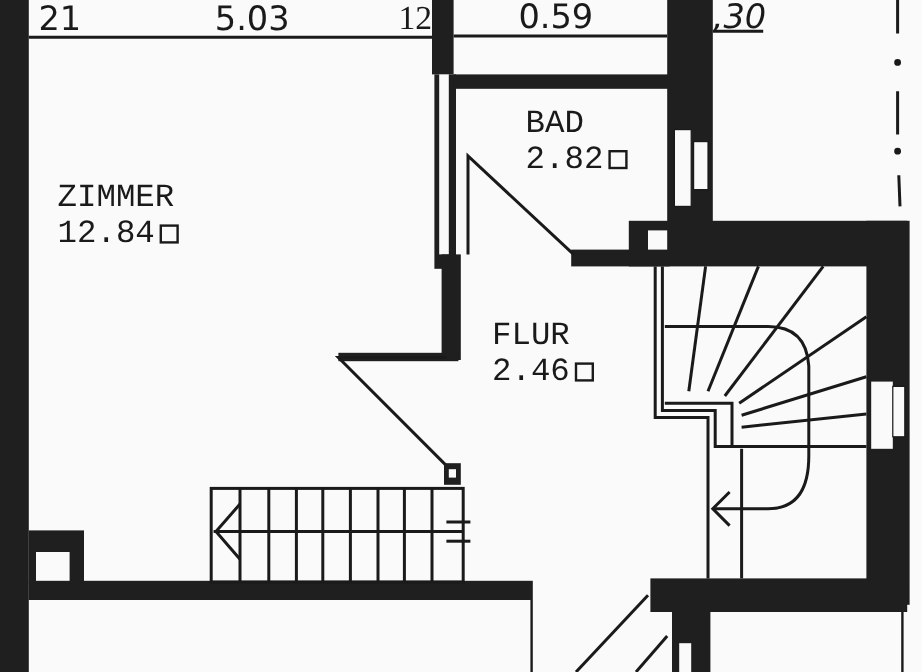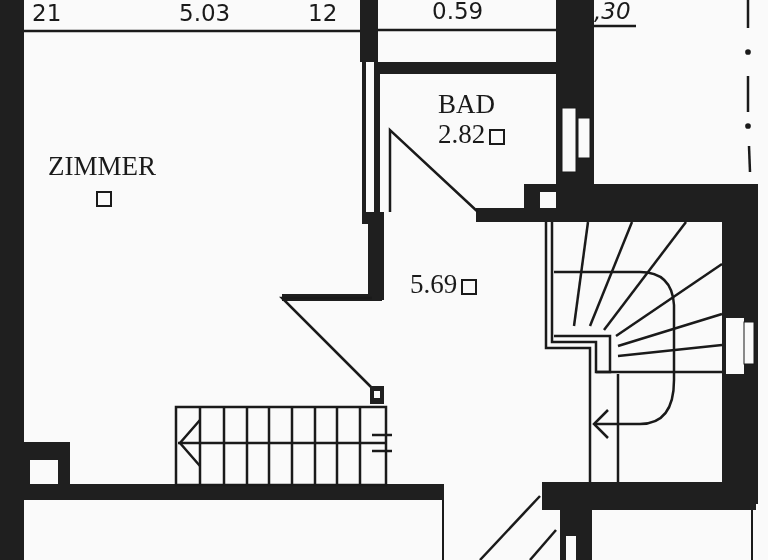--- a/index.html
+++ b/index.html
@@ -1,19 +1,19 @@
 <!DOCTYPE html>
 <html><head>
 <meta charset="utf-8">
 <style>
   html, body { margin:0; padding:0; background:#fafafa; }
   body { width:768px; height:560px; overflow:hidden; position:relative; font-family:"DejaVu Sans", sans-serif; }
   #plan { position:absolute; left:0; top:0; width:768px; height:560px; }
-  .lbl { position:absolute; font-family:Liberation Serif, serif; color:#1a1a1a; font-size:27px; letter-spacing:0px; line-height:1; }
-  .dim { position:absolute; font-family:"DejaVu Sans", sans-serif; color:#1a1a1a; font-size:23px; line-height:1; }
+  .lbl { position:absolute; font-family:Liberation Mono, monospace; color:#1a1a1a; font-size:27px; letter-spacing:0px; line-height:1; }
+  .dim { position:absolute; font-family:"DejaVu Sans", sans-serif; color:#1a1a1a; font-size:28px; line-height:1; }
   .sq { display:inline-block; width:12px; height:12px; border:2.5px solid #1a1a1a; margin-left:4px; vertical-align:middle; }
 </style>
 </head>
 <body>
 
 <svg id="plan" viewBox="0 0 768 560" xmlns="http://www.w3.org/2000/svg">
 
   <rect x="0" y="0" width="768" height="560" fill="#fafafa"></rect>
 
   <g>
@@ -109,29 +109,30 @@
     <line x1="748" y1="0" x2="748" y2="28"></line>
     <circle cx="748" cy="52" r="1.6" fill="#1a1a1a"></circle>
     <line x1="748" y1="76" x2="748" y2="112"></line>
     <circle cx="748" cy="126" r="1.6" fill="#1a1a1a"></circle>
     <line x1="749" y1="146" x2="750" y2="172"></line>
   </g>
 </svg>
 
 <div class="dim" style="left:32px; top:2px;">21</div>
 <div class="dim" style="left:179px; top:2px;">5.03</div>
-<div class="dim" style="left:308px; top:2px;">12</div>
+<div class="dim" style="left:332px; top:2px;font-family:Liberation Serif, serif;">12</div>
 <div class="dim" style="left:432px; top:0px;">0.59</div>
 <div class="dim" style="left:594px; top:0px;font-style:italic;">,30</div>
 
-<div class="lbl" style="left:48px; top:153px;text-align:center;">
+<div class="lbl" style="left:48px; top:153px;">
   <div>ZIMMER</div>
-  <div style="margin-top:3px;"><span class="sq"></span></div>
+  <div style="margin-top:3px;"><span>12.84</span><span class="sq"></span></div>
 </div>
 
 <div class="lbl" style="left:438px; top:91px;">
   <div>BAD</div>
   <div style="margin-top:3px;"><span>2.82</span><span class="sq"></span></div>
 </div>
 
 <div class="lbl" style="left:410px; top:268px;">
-  <div style="margin-top:3px;"><span>5.69</span><span class="sq"></span></div>
+  <div>FLUR</div>
+  <div style="margin-top:3px;"><span>2.46</span><span class="sq"></span></div>
 </div>
 
 </body></html>

